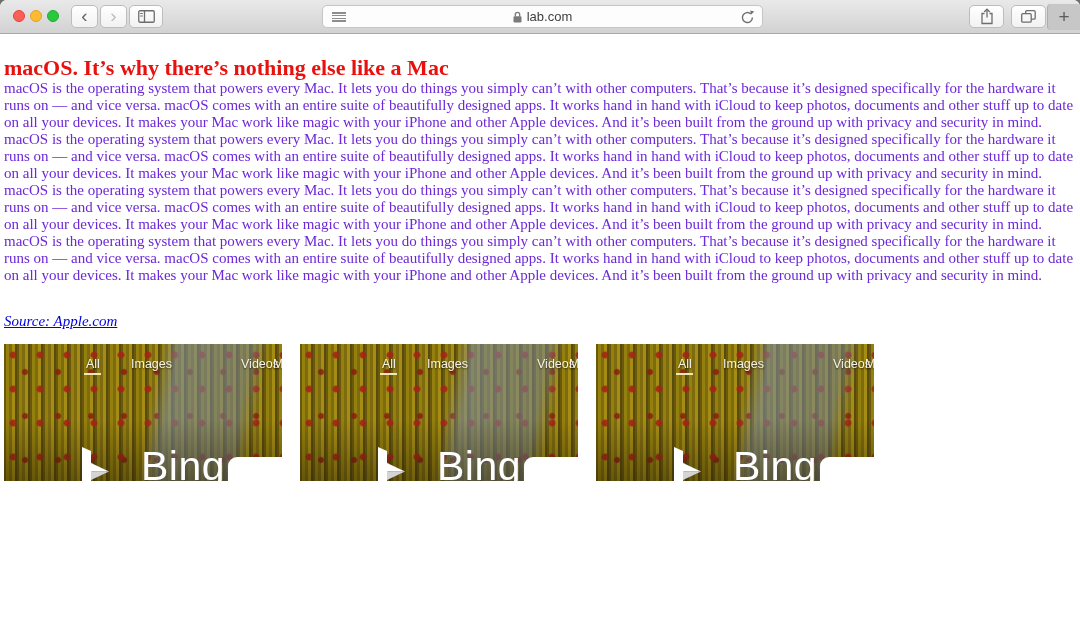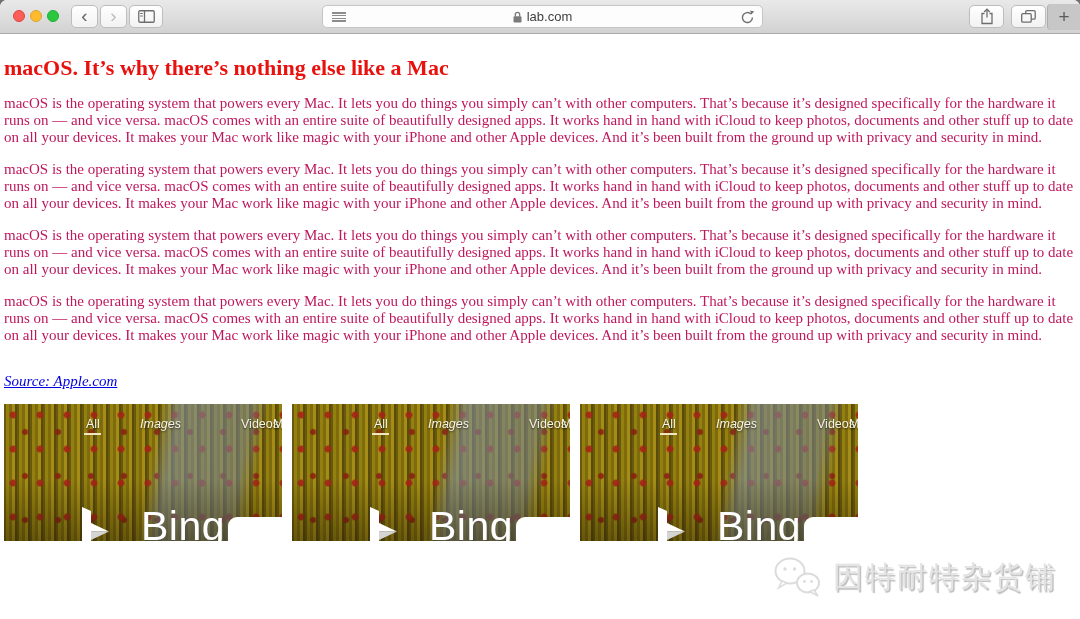--- a/index.html
+++ b/index.html
@@ -28,39 +28,39 @@
   .reader-icon { position: absolute; left: 9px; top: 6px; width: 14px; height: 10px; display: flex; flex-direction: column; justify-content: space-between; }
   .reader-icon i { display: block; height: 1.5px; background: #8d8d8d; }
   .url-center { margin: 0 auto; display: flex; align-items: center; gap: 5px; font-family: "Liberation Sans", sans-serif; font-size: 13px; color: #3f3f3f; }
   .refresh-icon { position: absolute; right: 7px; top: 4px; }
 
   svg.ic { display: block; }
 
   
   .page { position: relative; height: 593px; padding: 0 4px; background: #fff; }
   .heading { color: #e8110e; font-size: 22px; font-weight: 700; margin: 0; padding-top: 21px; line-height: 1.15; }
-  p.body { font-size: 15px; line-height: 17px; margin-top: 15px; color: #be185d; }
+  p.body { font-size: 15px; line-height: 17px; color: #6d28d9; }
   p.source { margin-top: 29px; font-size: 15px; font-style: italic; }
   p.source a { color: #0000e0; text-decoration: underline; }
 
   
-  .frames { margin-top: 14px; display: flex; gap: 10px; align-items: flex-end; }
+  .frames { margin-top: 14px; display: flex; gap: 18px; align-items: flex-end; }
   .bing-frame {
     flex: 0 0 278px; width: 278px; height: 137px; position: relative; overflow: hidden;
     background-color: #85720f;
     background-image:
       linear-gradient(180deg, rgba(20,14,0,0) 55%, rgba(25,18,0,.38) 100%),
       linear-gradient(100deg, rgba(0,0,0,0) 0 52%, rgba(124,139,153,.62) 58%, rgba(117,132,147,.55) 82%, rgba(0,0,0,0) 88%),
       radial-gradient(circle at 9px 11px, rgba(164,36,22,.9) 0 2.6px, rgba(164,36,22,0) 4.2px),
       radial-gradient(circle at 21px 28px, rgba(138,28,16,.85) 0 2.2px, rgba(138,28,16,0) 3.8px),
       repeating-linear-gradient(90deg, #6a590d 0 2px, #94800f 2px 5px, #7d6b0e 5px 8px, #a58d15 8px 11px, #594b0a 11px 13px);
     background-size: auto, auto, 27px 34px, 33px 44px, auto;
   }
   .bing-tab { position: absolute; top: 13px; font-family: "Liberation Sans", sans-serif; font-size: 12.5px; color: #f7f3e8; text-shadow: 0 1px 2px rgba(0,0,0,.6); white-space: nowrap; }
-  .bing-tab.t0 { left: 82px; } .bing-tab.t1 { left: 136px; font-style: italic; } .bing-tab.t2 { left: 197px; margin-left: 40px; } .bing-tab.t3 { left: 269px; }
+  .bing-tab.t0 { left: 82px; } .bing-tab.t1 { left: 127px; } .bing-tab.t2 { left: 197px; margin-left: 40px; } .bing-tab.t3 { left: 269px; }
   .bing-underline { position: absolute; left: 80px; top: 29px; width: 17px; height: 2px; background: #efe6bd; }
   .bing-logo-icon { position: absolute; left: 75px; top: 103px; }
   .bing-logo-text { position: absolute; left: 137px; top: 99px; font-family: "Liberation Sans", sans-serif; font-size: 41px; color: #fff; letter-spacing: .5px; }
   .bing-searchbox { position: absolute; left: 224px; top: 113px; right: -3px; bottom: -3px; background: #fff; border-top-left-radius: 9px; }
 
   
   .watermark { position: absolute; right: 23px; bottom: 28px; display: flex; align-items: center; gap: 10px; }
   .watermark-text { font-family: "Liberation Sans", sans-serif; font-size: 30px; letter-spacing: 2px; color: #e3e3e3; text-shadow: 1.5px 1.5px 1px #bdbdbd, -1px -1px 1px #ffffff; }
 </style>
 </head>
@@ -180,28 +180,15 @@
         <svg class="ic bing-logo-icon" width="38" height="46" viewBox="0 0 38 46">
           <polygon points="3,0 12,4 12,40 3,45" fill="#ffffff"></polygon>
           <polygon points="12,16 30,24.5 12,24.5" fill="#ffffff"></polygon>
           <polygon points="12,24.5 30,24.5 12,33" fill="#d4d4d4"></polygon>
         </svg>
         <span class="bing-logo-text">Bing</span>
         <div class="bing-searchbox"></div>
       </div>
       </div>
 
-    <div class="watermark">
-      <svg class="ic" width="50" height="44" viewBox="0 0 50 44">
-        <ellipse cx="17" cy="16" rx="14.5" ry="12.5" fill="#ffffff" stroke="#dcdcdc" stroke-width="2"></ellipse>
-        <path d="M9 26 L5.5 33 L14 28 Z" fill="#ffffff" stroke="#dcdcdc" stroke-width="1.5"></path>
-        <ellipse cx="35" cy="28" rx="11" ry="9.5" fill="#ffffff" stroke="#dcdcdc" stroke-width="2"></ellipse>
-        <path d="M41 35 L45 41 L36.5 36.5 Z" fill="#ffffff" stroke="#dcdcdc" stroke-width="1.5"></path>
-        <circle cx="12" cy="14" r="1.7" fill="#dcdcdc"></circle>
-        <circle cx="21.5" cy="14" r="1.7" fill="#dcdcdc"></circle>
-        <circle cx="31.5" cy="26.5" r="1.4" fill="#dcdcdc"></circle>
-        <circle cx="38.5" cy="26.5" r="1.4" fill="#dcdcdc"></circle>
-      </svg>
-      <span class="watermark-text">因特耐特杂货铺</span>
-    </div>
 
   </div>
 </div>
 
 </body></html>

